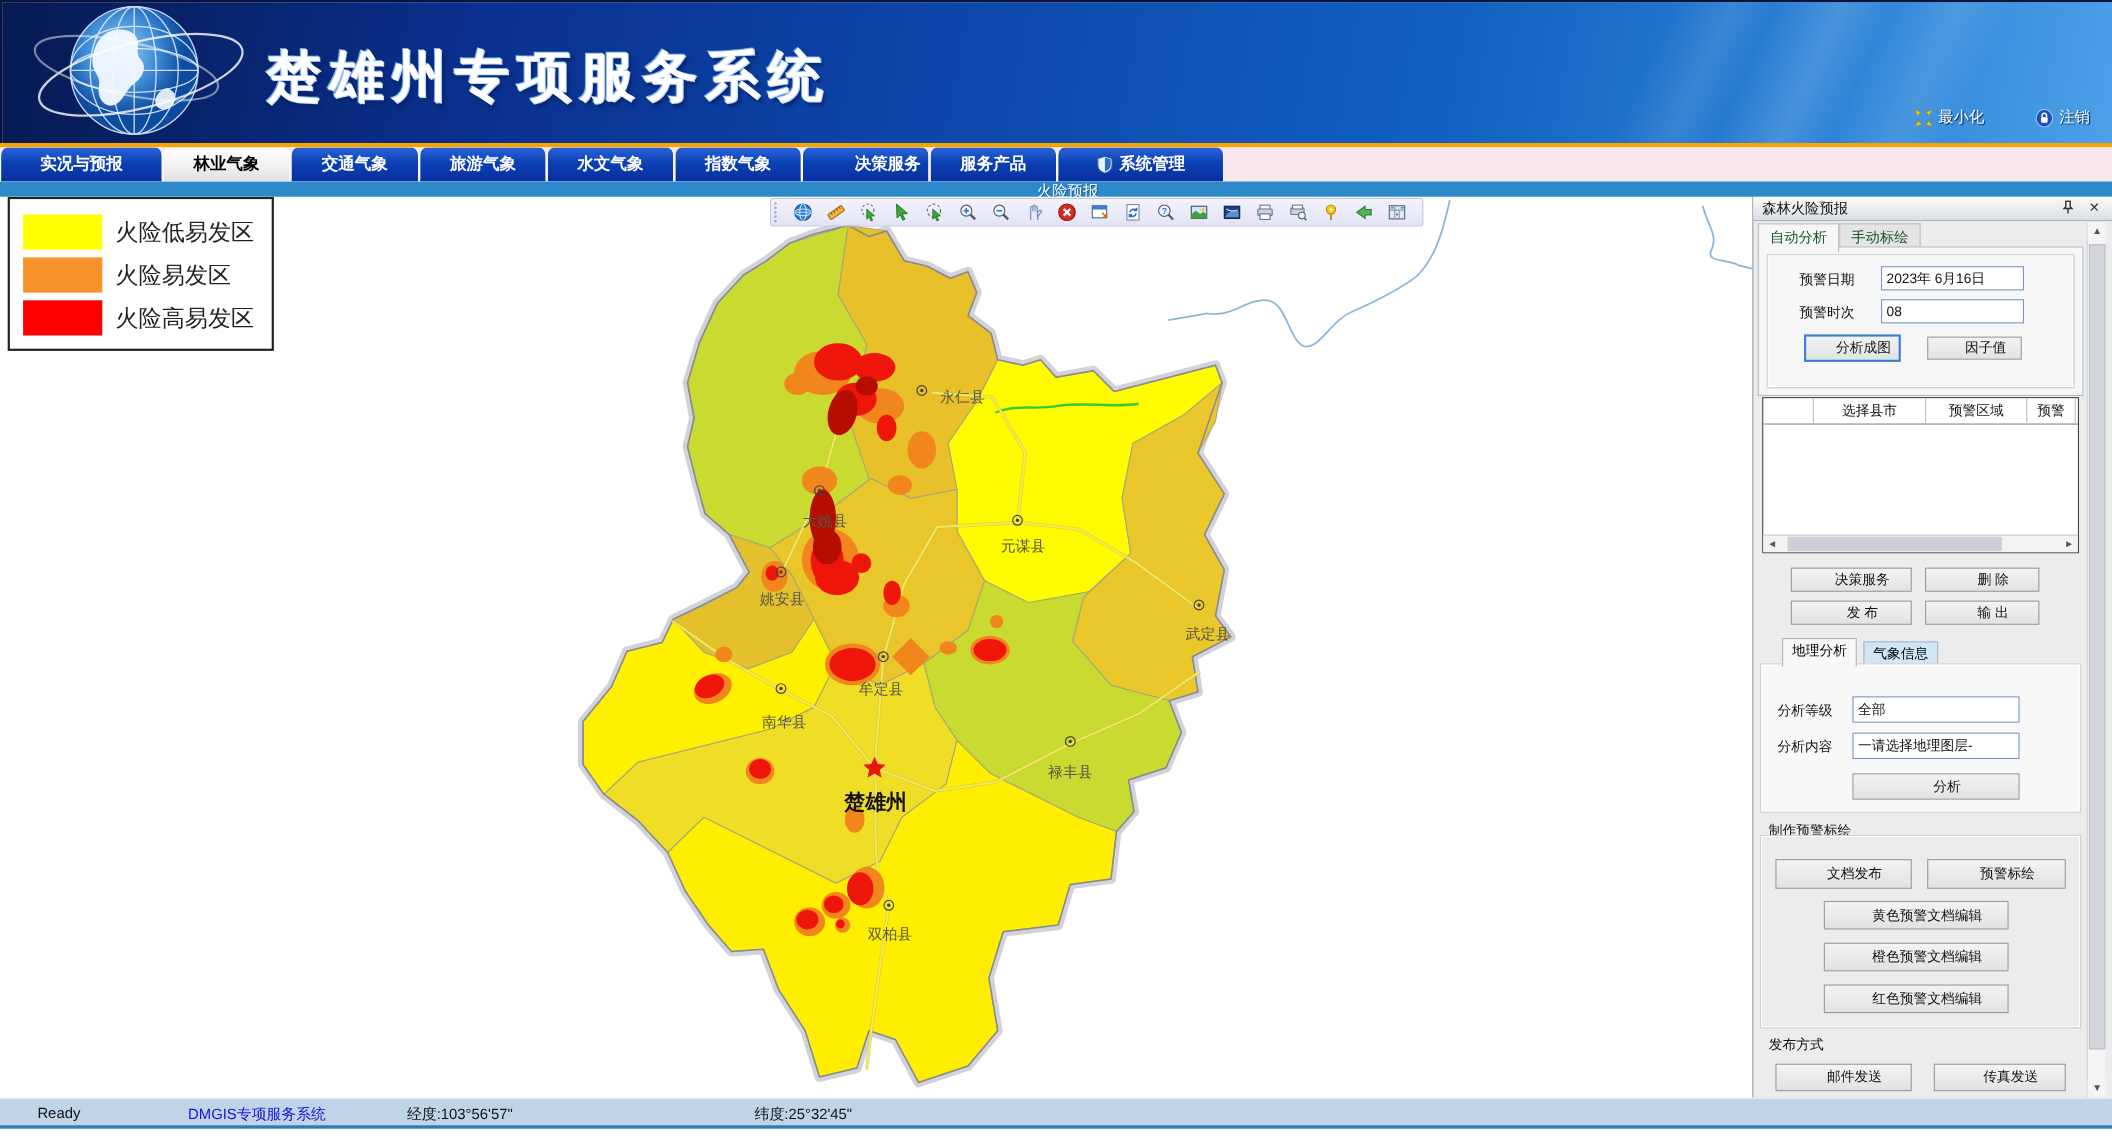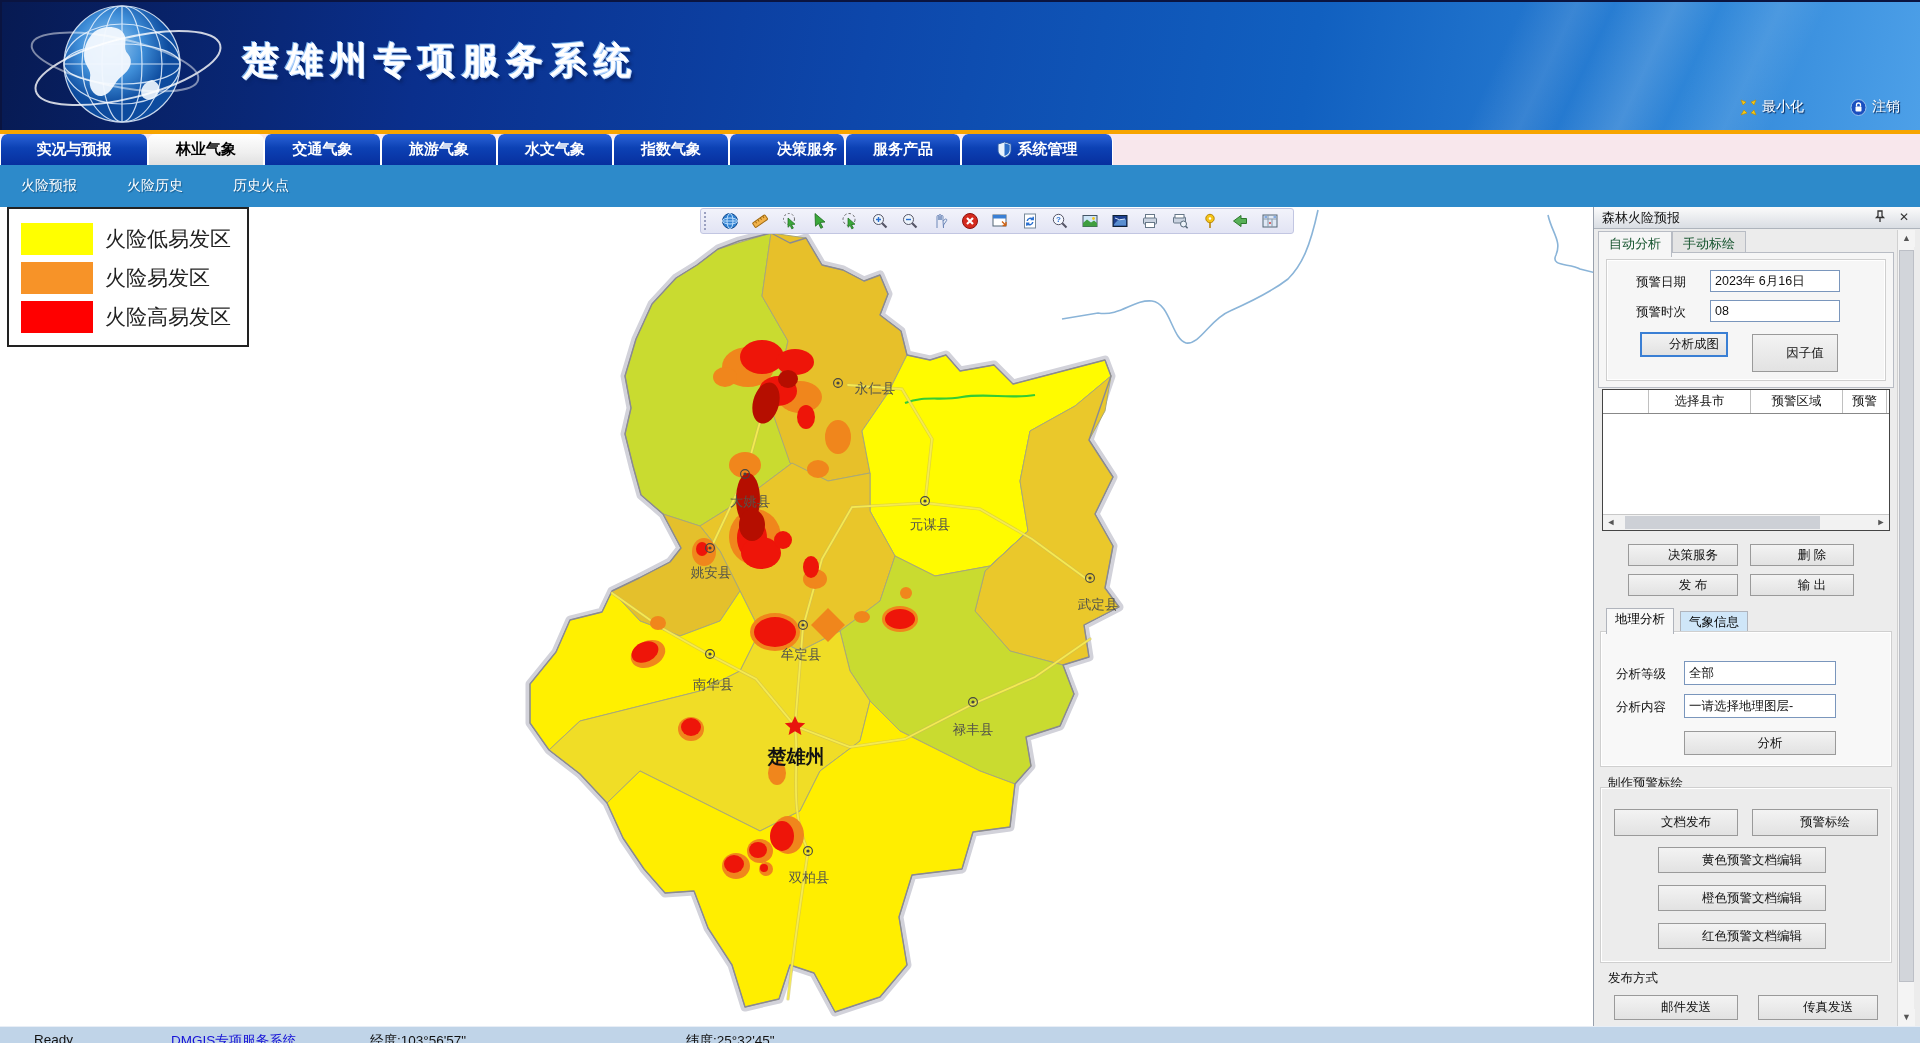--- a/index.html
+++ b/index.html
@@ -6,36 +6,36 @@
   html,body { width:1920px; height:1043px; overflow:hidden; font-family:"Liberation Sans",sans-serif; background:#fff; }
   .app { position:relative; width:1920px; height:1043px; }
 
   
   .header { position:relative; height:130px;
     background:linear-gradient(100deg,#071a52 0%,#0a2f8c 22%,#0d47ab 45%,#1160c0 68%,#2f86d8 88%,#4da0e8 100%);
     border-top:2px solid #0a1440; border-left:2px solid #0a1440; overflow:hidden; }
   .header:after { content:""; position:absolute; right:0; top:0; width:700px; height:130px;
     background:linear-gradient(115deg,transparent 40%,rgba(255,255,255,.10) 47%,transparent 52%,rgba(255,255,255,.14) 60%,transparent 66%,rgba(255,255,255,.10) 74%,transparent 80%); }
   .globe-wrap { position:absolute; left:8px; top:0; }
-  .app-title { position:absolute; left:240px; top:34px; font-size:37px; font-weight:bold; color:#ffffff; letter-spacing:7px;
+  .app-title { position:absolute; left:240px; top:34px; font-size:50px; font-weight:bold; color:#ffffff; letter-spacing:7px;
     text-shadow:1px 1px 0 #bcd8ff,-1px -1px 0 #7db4ee,3px 4px 3px rgba(8,35,105,.85); }
   .header-actions { position:absolute; right:20px; top:96px; display:flex; gap:46px; z-index:5; }
   .hact { display:flex; align-items:center; gap:5px; color:#fff; font-size:14px; cursor:pointer; text-shadow:1px 1px 1px #05204e; }
 
   .orange-strip { height:4px; background:#f7a400; }
 
   
   .tabbar { height:31px; background:#f8e7ec; display:flex; }
   .tab { height:31px; display:flex; align-items:center; justify-content:center; gap:6px;
     background:linear-gradient(#2b63d8,#0c41b4 45%,#072f9e); color:#fff; font-size:15px; font-weight:bold;
     border-radius:7px 7px 0 0; border-left:1px solid #fff; border-right:1px solid #fff; cursor:pointer; }
   .tab.active { background:linear-gradient(#ffffff,#efefef 60%,#e0e0e0); color:#000; }
 
   
-  .subbar { height:42px; background:#2d8aca; display:flex; align-items:center; padding-left:21px; gap:50px; }
+  .subbar { height:14px; background:#2d8aca; display:flex; align-items:center; padding-left:21px; gap:50px;flex-direction:column; }
   .subitem { color:#fff; font-size:14px; cursor:pointer; text-shadow:1px 1px 1px #1a5a8a; }
 
   
   .main { position:relative; height:819px; background:#fff; }
   .map-area { position:absolute; left:0; top:0; width:1593px; height:819px; background:#fff; overflow:hidden; }
   #mapsvg { position:absolute; left:0; top:0; }
 
   
   .legend { position:absolute; left:7px; top:0; width:242px; height:140px; background:#fff; border:2px solid #222; padding:14px 12px 0 12px; }
   .legend-row { display:flex; align-items:center; gap:12px; margin-bottom:7px; }
@@ -66,21 +66,21 @@
   .combo .carr i { width:0; height:0; border-left:4px solid transparent; border-right:4px solid transparent; border-top:5px solid #5a7austable; border-top-color:#5a78a0; }
   .btn { position:absolute; background:linear-gradient(#f3f3f3,#e2e2e2); border:1px solid #9a9a9a; font-size:12.5px; color:#111;
     display:flex; align-items:center; justify-content:center; cursor:pointer; font-family:"Liberation Sans",sans-serif;padding-left:20px; }
   .btn.focused { border:2px solid #3a7fd4; }
   .p-table { position:absolute; left:8px; top:182px; width:288px; height:142px; background:#fff; border:1.5px solid #444; }
   .p-thead { display:flex; height:24px; border-bottom:1px solid #888; }
   .p-th { font-size:12.5px; color:#111; display:flex; align-items:center; justify-content:center; border-right:1px solid #c0c0c0; }
   .p-hscroll { position:absolute; left:0; bottom:0; width:100%; height:16px; background:#f2f2f2; border-top:1px solid #c8c8c8; }
   .hs-arrow { position:absolute; top:0; width:16px; height:15px; color:#555; font-size:9px; text-align:center; line-height:15px; cursor:pointer; }
   .hs-thumb { position:absolute; left:22px; top:1px; width:195px; height:13px; background:#cdd0d6; cursor:pointer; }
-  .p-subtab { position:absolute; font-size:12.5px; padding:2px 8px 3px; border:1px solid #b0b4bc; cursor:pointer; }
+  .p-subtab { position:absolute; font-size:12.5px; padding:2px 8px 3px; border:1px solid #b0b4bc; cursor:pointer;margin-left:14px; }
   .vscroll { position:absolute; left:303px; top:23px; width:17px; height:796px; background:#f4f4f4; border-left:1px solid #d0d0d0; }
   .vs-arrow { position:absolute; left:0; width:17px; height:17px; color:#555; font-size:9px; text-align:center; line-height:17px; cursor:pointer; background:#f4f4f4; }
   .vs-thumb { position:absolute; left:1px; top:20px; width:15px; height:732px; background:#d2d5da; border:1px solid #bcbfc6; cursor:pointer; }
 
   
   .statusbar { position:relative; height:28px; background:#c0d4e8; border-top:1px solid #e8eef6; border-bottom:3px solid #2e7cb8; }
   .sb-item { position:absolute; top:5px; font-size:13.5px; color:#111; }
   .sb-link { color:#1613d6; cursor:pointer; }
 </style>
 </head>
@@ -488,21 +488,21 @@
           </span>
       </div>
       <span class="p-label" style="left:42px;top:97px;">预警时次</span>
       <div class="combo" style="left:116px;top:93px;width:130px;height:22px;">
         <span class="cval">08</span>
         <span class="carr">
             <i></i>
           </span>
       </div>
       <button class="btn focused" style="left:46px;top:125px;width:88px;height:25px;">分析成图</button>
-      <button class="btn" style="left:158px;top:127px;width:86px;height:38px;">因子值</button>
+      <button class="btn" style="left:158px;top:127px;width:86px;height:21px;">因子值</button>
 
       <div class="p-table">
         <div class="p-thead" id="tblhead">
             <div class="p-th" style="width: 46px;"></div>
             <div class="p-th" style="width: 102px;">选择县市</div>
             <div class="p-th" style="width: 92px;">预警区域</div>
             <div class="p-th" style="width: 44px;">预警</div>
           </div>
         <div class="p-hscroll">
           <span class="hs-arrow" style="left:0;">◄</span>

